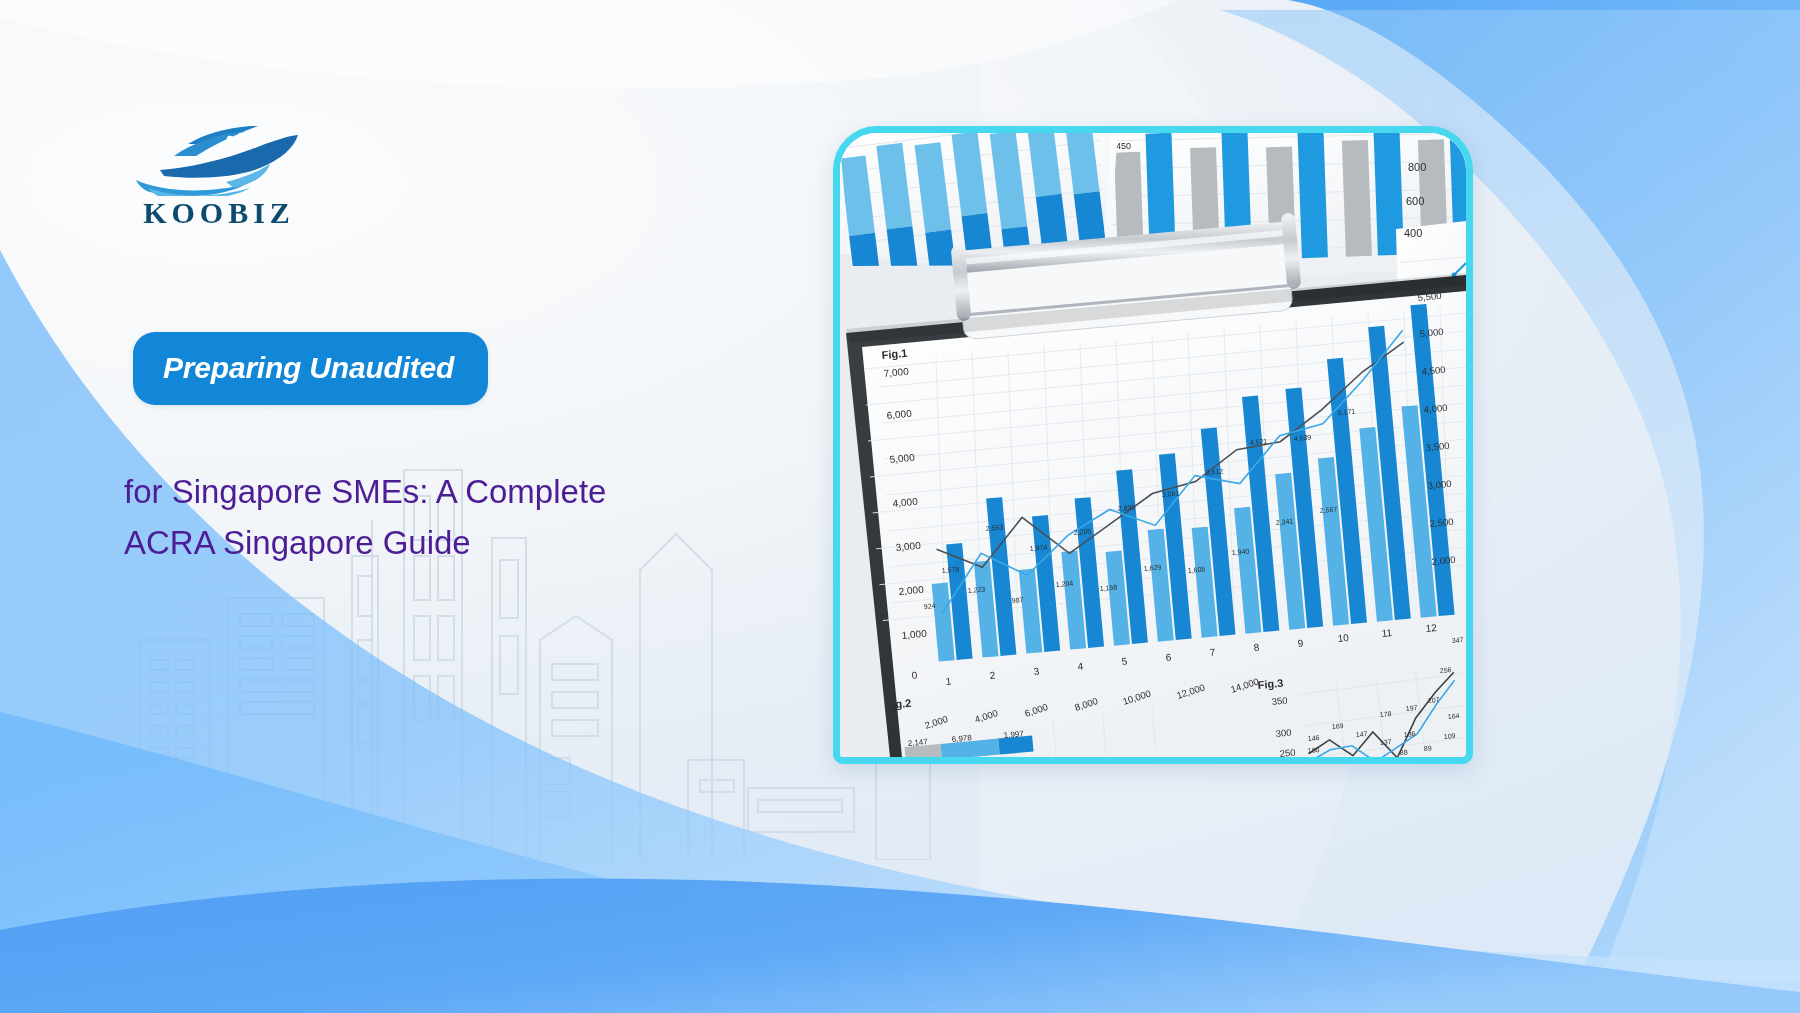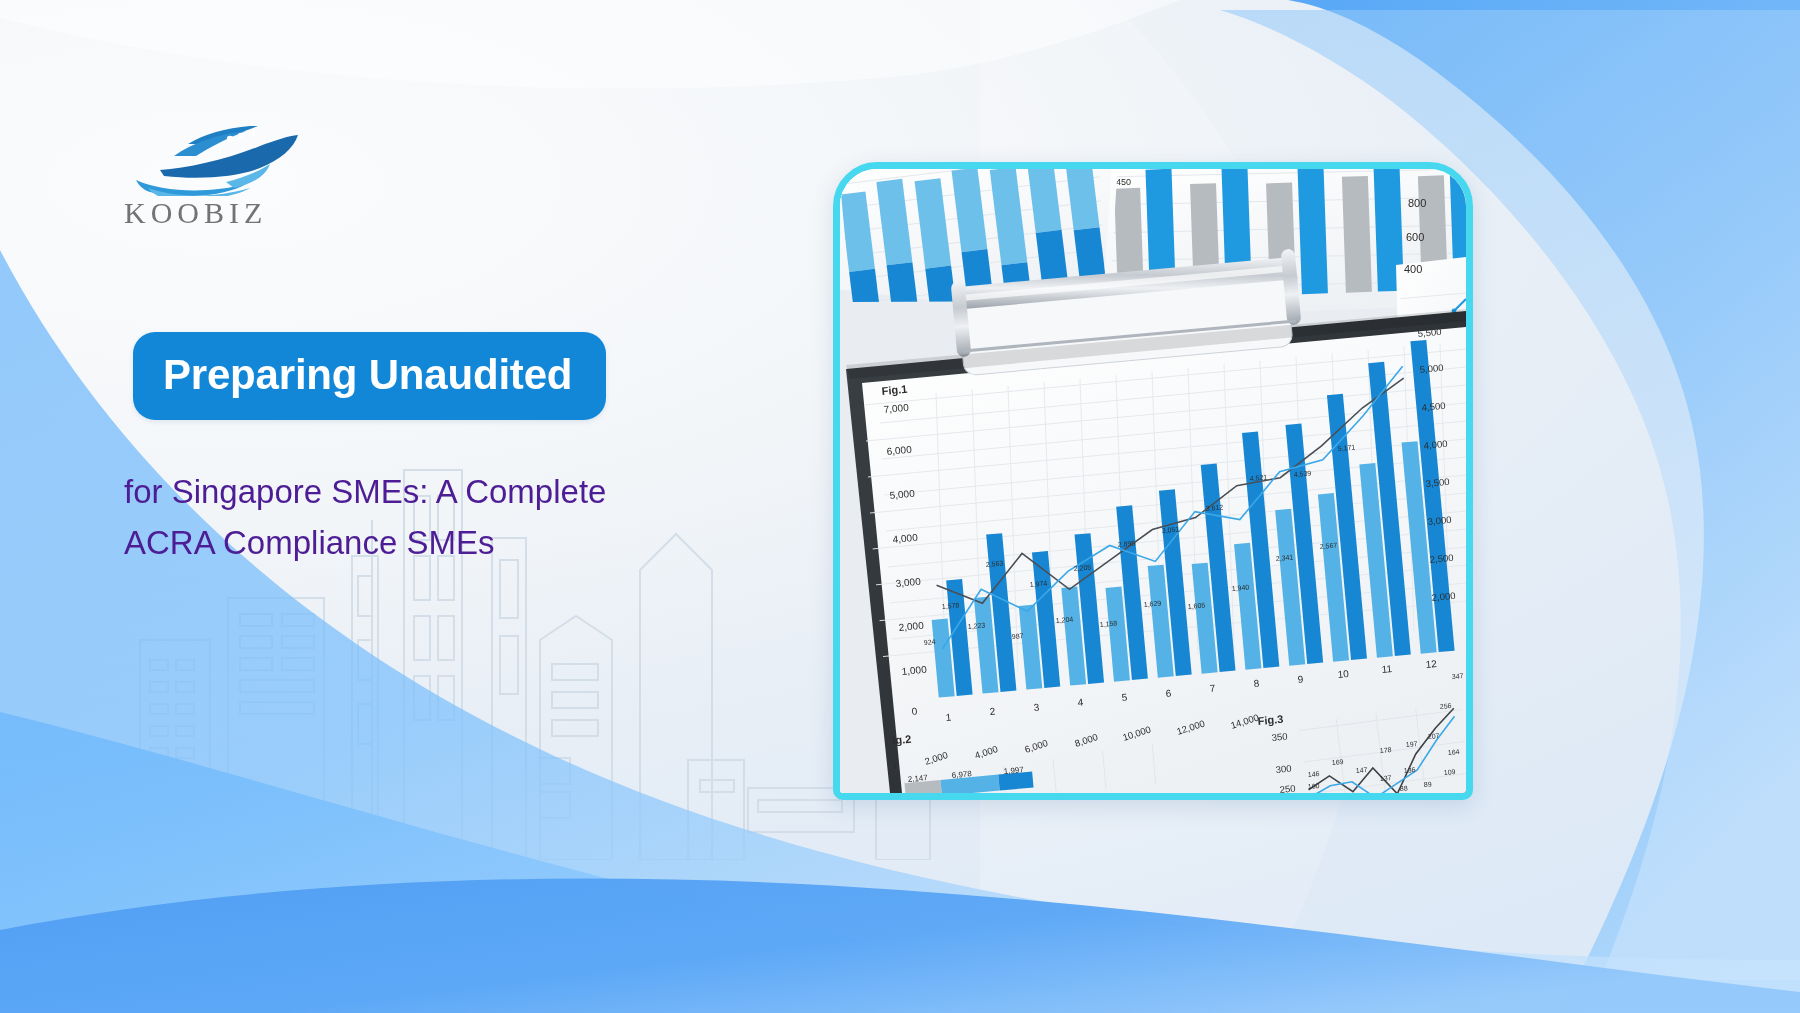--- a/index.html
+++ b/index.html
@@ -19,40 +19,41 @@
   }
   .bg-svg { position:absolute; inset:0; width:100%; height:100%; display:block; }
 
   
   .logo-wrap {
     position:absolute; left:124px; top:116px; width:230px; height:125px;
   }
   .logo-mark { position:absolute; left:6px; top:0; width:185px; height:80px; }
   .logo-text {
     position:absolute; left:0; top:82px; width:190px;
-    text-align:left;
+    text-align:center;
     font-family:"Liberation Serif", serif;
-    font-size:30px; font-weight:400; letter-spacing:5px;
-    color:#737373;
+    font-size:30px; font-weight:700; letter-spacing:5px;
+    color:#0c4a6e;
     line-height:1;
   }
 
   
   .badge {
     position:absolute; left:133px; top:332px;
     background:#1287d8;
     border-radius:22px;
     padding:18px 34px 20px 30px;
     box-shadow:0 2px 5px rgba(20,80,140,0.10);
   }
   .badge-line {
     display:block;
-    font-size:42px;
+    font-size:30px;
     line-height:1.18;
     font-weight:700;
+    font-style:italic;
     color:#ffffff;
     letter-spacing:-0.2px;
     white-space:nowrap;
   }
 
   
   .subtitle {
     position:absolute; left:124px; top:466px; width:760px;
   }
   .sub-line {
@@ -65,21 +66,20 @@
   }
 
   
   .photo {
     position:absolute; left:833px; top:126px; width:640px; height:638px;
     border-radius:44px 44px 10px 10px;
     border:7px solid #45d8ef;
     overflow:hidden;
     background:#ffffff;
     box-shadow:0 6px 22px rgba(40,90,140,0.15);
-    margin-top:36px;
   }
   .photo-inner { position:absolute; inset:0; overflow:hidden; }
   .photo svg { position:absolute; left:0; top:0; }
 
   .chartlabel { font-family:"Liberation Sans", sans-serif; fill:#2c2c2c; }
 </style>
 </head>
 <body>
 
 <div class="stage">
@@ -232,21 +232,21 @@
     </svg>
     <div class="logo-text">KOOBIZ</div>
   </div>
 
   <div class="badge">
     <span class="badge-line">Preparing Unaudited</span>
   </div>
 
   <div class="subtitle">
     <span class="sub-line">for Singapore SMEs: A Complete</span>
-    <span class="sub-line">ACRA Compliance SMEs</span>
+    <span class="sub-line">ACRA Singapore Guide</span>
   </div>
 
   <div class="photo">
     <div class="photo-inner">
       <svg width="626" height="624" viewBox="0 0 626 624">
         <defs>
           <linearGradient id="paperG" x1="0" y1="0" x2="0.4" y2="1">
             <stop offset="0%" stop-color="#ffffff"></stop>
             <stop offset="100%" stop-color="#eef1f4"></stop>
           </linearGradient>

